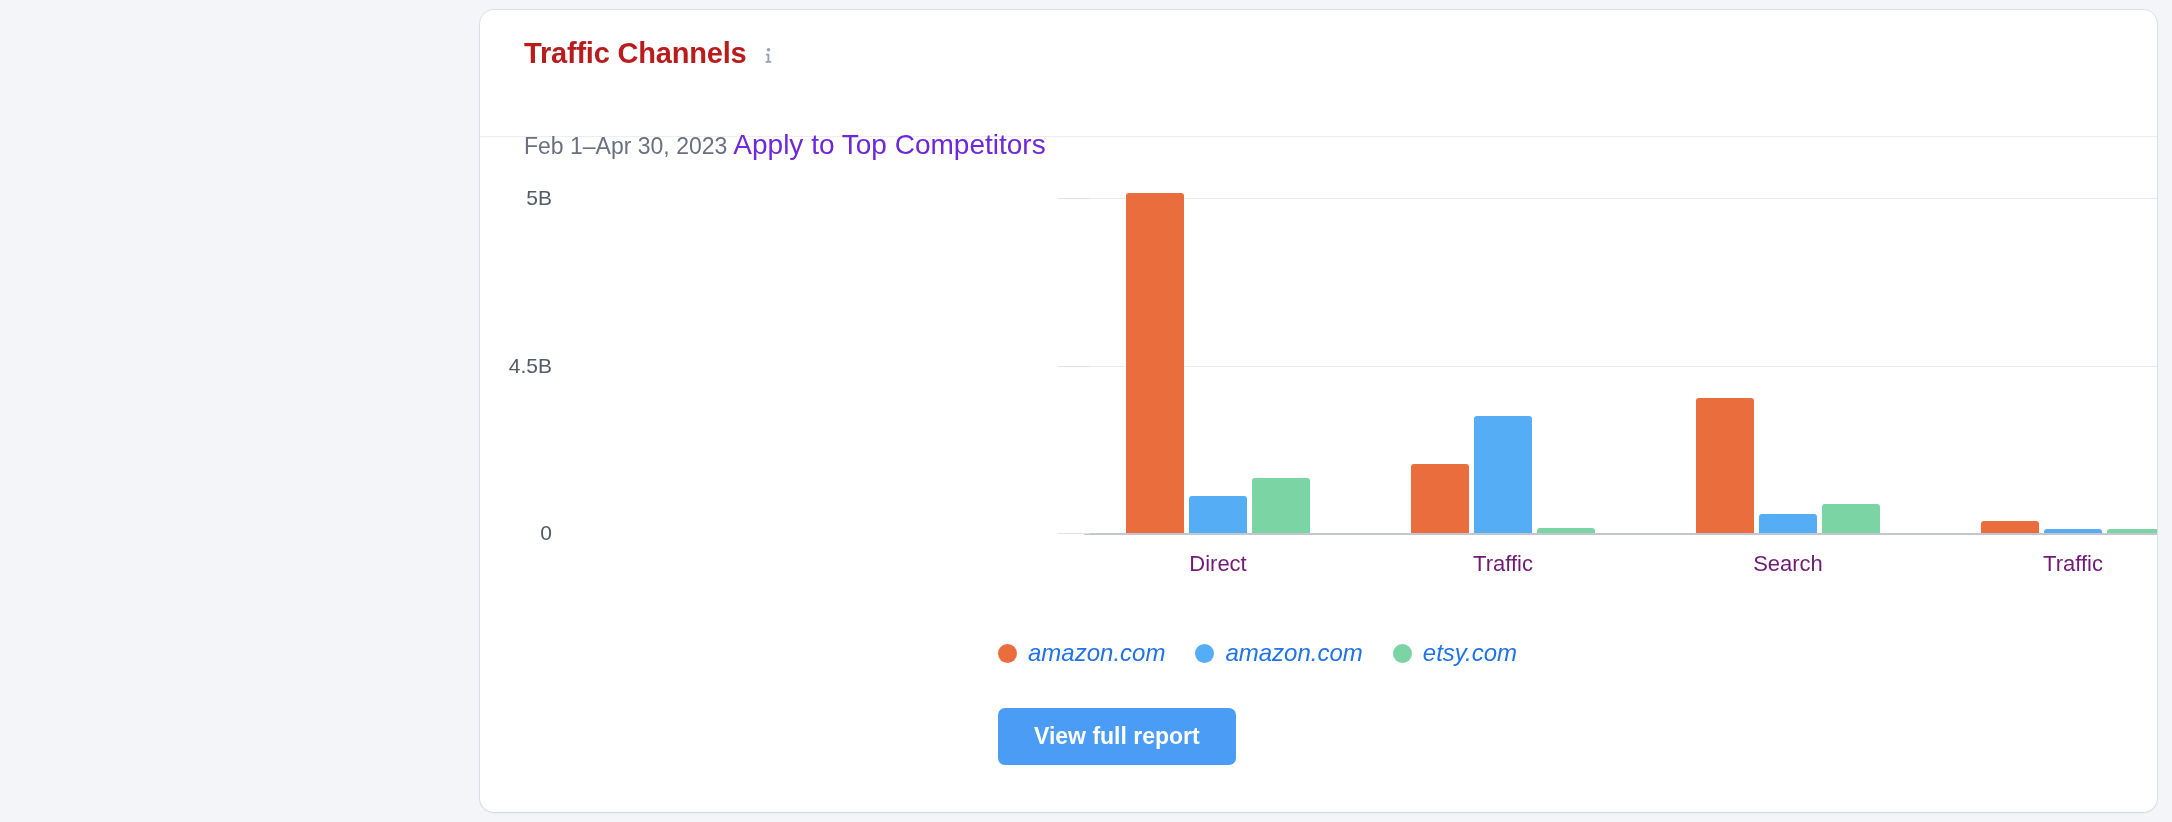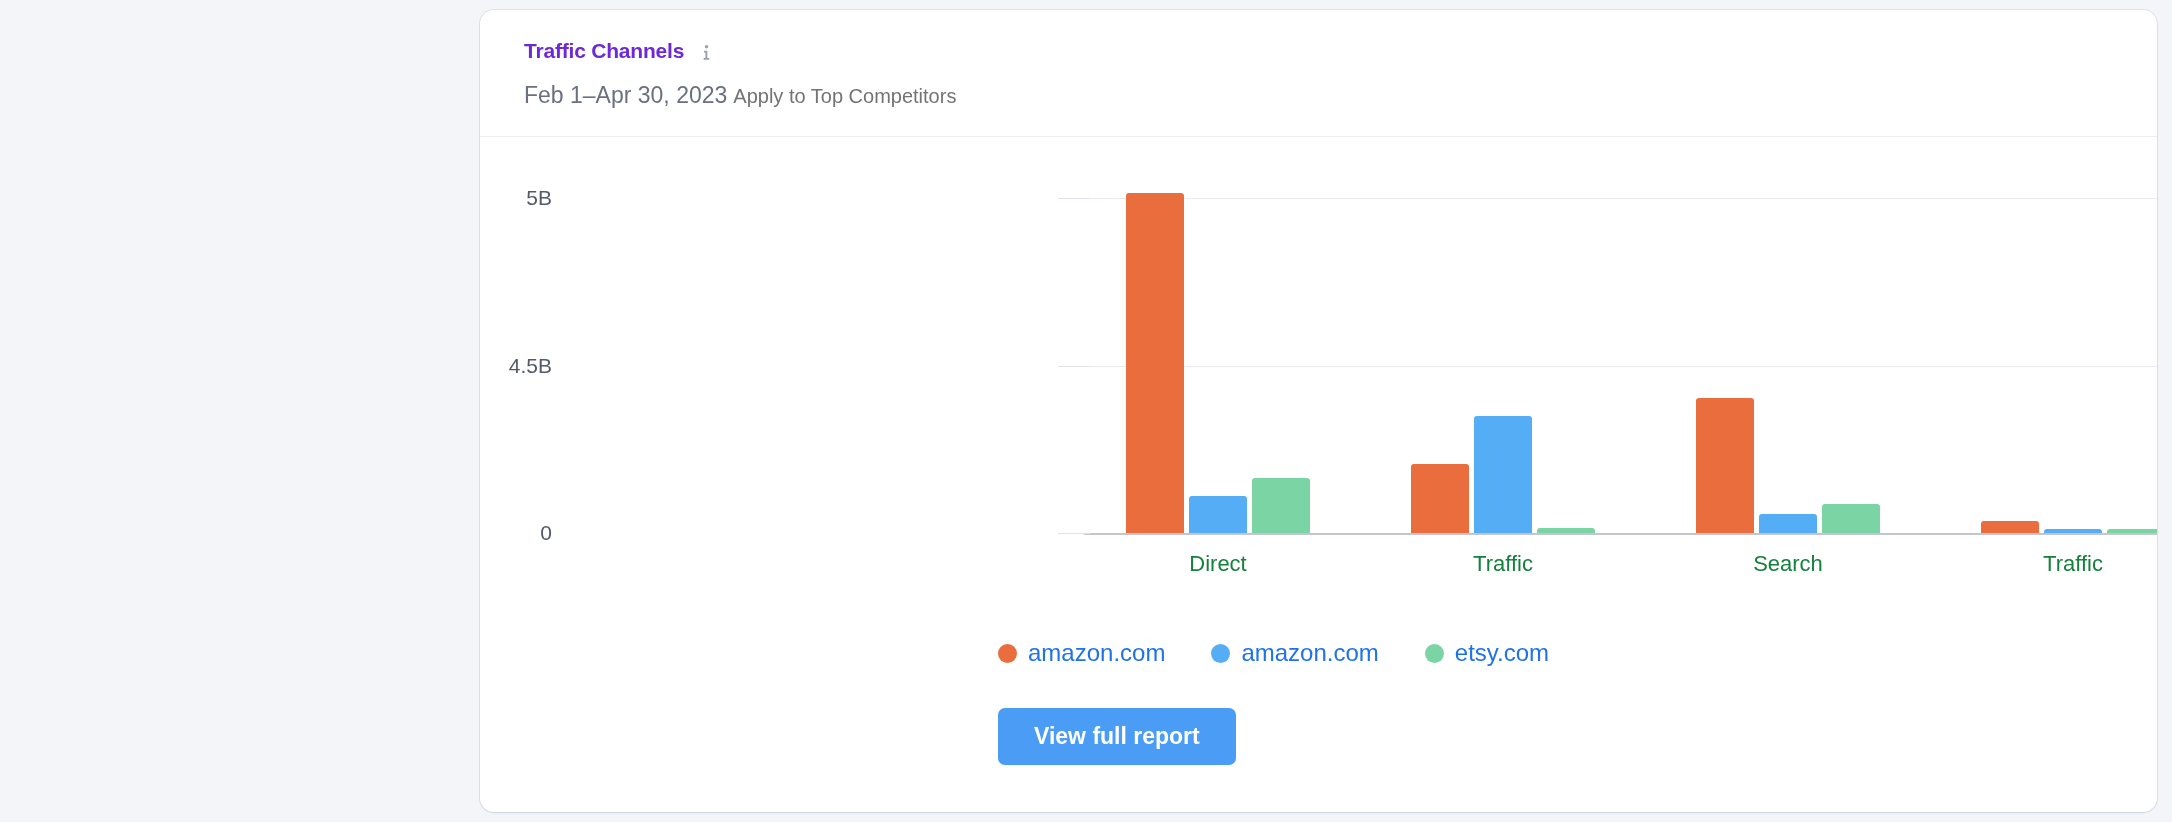--- a/index.html
+++ b/index.html
@@ -30,23 +30,23 @@
     padding: 28px 0 0 44px;
     height: 127px;
     border-bottom: 1px solid #eceef3;
   }
   .title-row {
     display: flex;
     align-items: center;
     gap: 13px;
   }
   #page-title {
-    font-size: 21px;
+    font-size: 29px;
     font-weight: bold;
-    color: #6d28d9;
+    color: #b91c1c;
     letter-spacing: -0.2px;
     line-height: 1.1;
   }
   #info-icon {
     width: 19px;
     height: 19px;
     display: block;
     margin-top: 6px;
     cursor: pointer;
   }
@@ -54,24 +54,25 @@
     display: flex;
     align-items: baseline;
     gap: 6px;
     margin-top: 19px;
   }
   #date-range {
     font-size: 23px;
     color: #6b7080;
   }
   #apply-link {
-    font-size: 20px;
-    color: #737373;
+    font-size: 28px;
+    color: #6d28d9;
     text-decoration: none;
     cursor: pointer;
+    margin-top: 40px;
   }
 
   
   #chart-area {
     position: relative;
     height: 500px;
   }
   
   .gridline {
     position: absolute;
@@ -123,33 +124,34 @@
     border-radius: 3px 3px 0 0;
   }
   .bar.s0 { background: #e96d3d; }
   .bar.s1 { background: #55adf5; }
   .bar.s2 { background: #7ad4a4; }
 
   .xlabel {
     position: absolute;
     bottom: 60px;
     font-size: 22px;
-    color: #15803d;
+    color: #701a75;
     text-align: center;
     transform: translateX(-50%);
     white-space: nowrap;
   }
 
   
   #legend {
     display: flex;
     align-items: center;
-    gap: 46px;
+    gap: 30px;
     padding-left: 518px;
     margin-top: 2px;
+    font-style: italic;
   }
   .legend-item {
     display: flex;
     align-items: center;
     gap: 11px;
     cursor: pointer;
   }
   .legend-dot {
     width: 19px;
     height: 19px;

